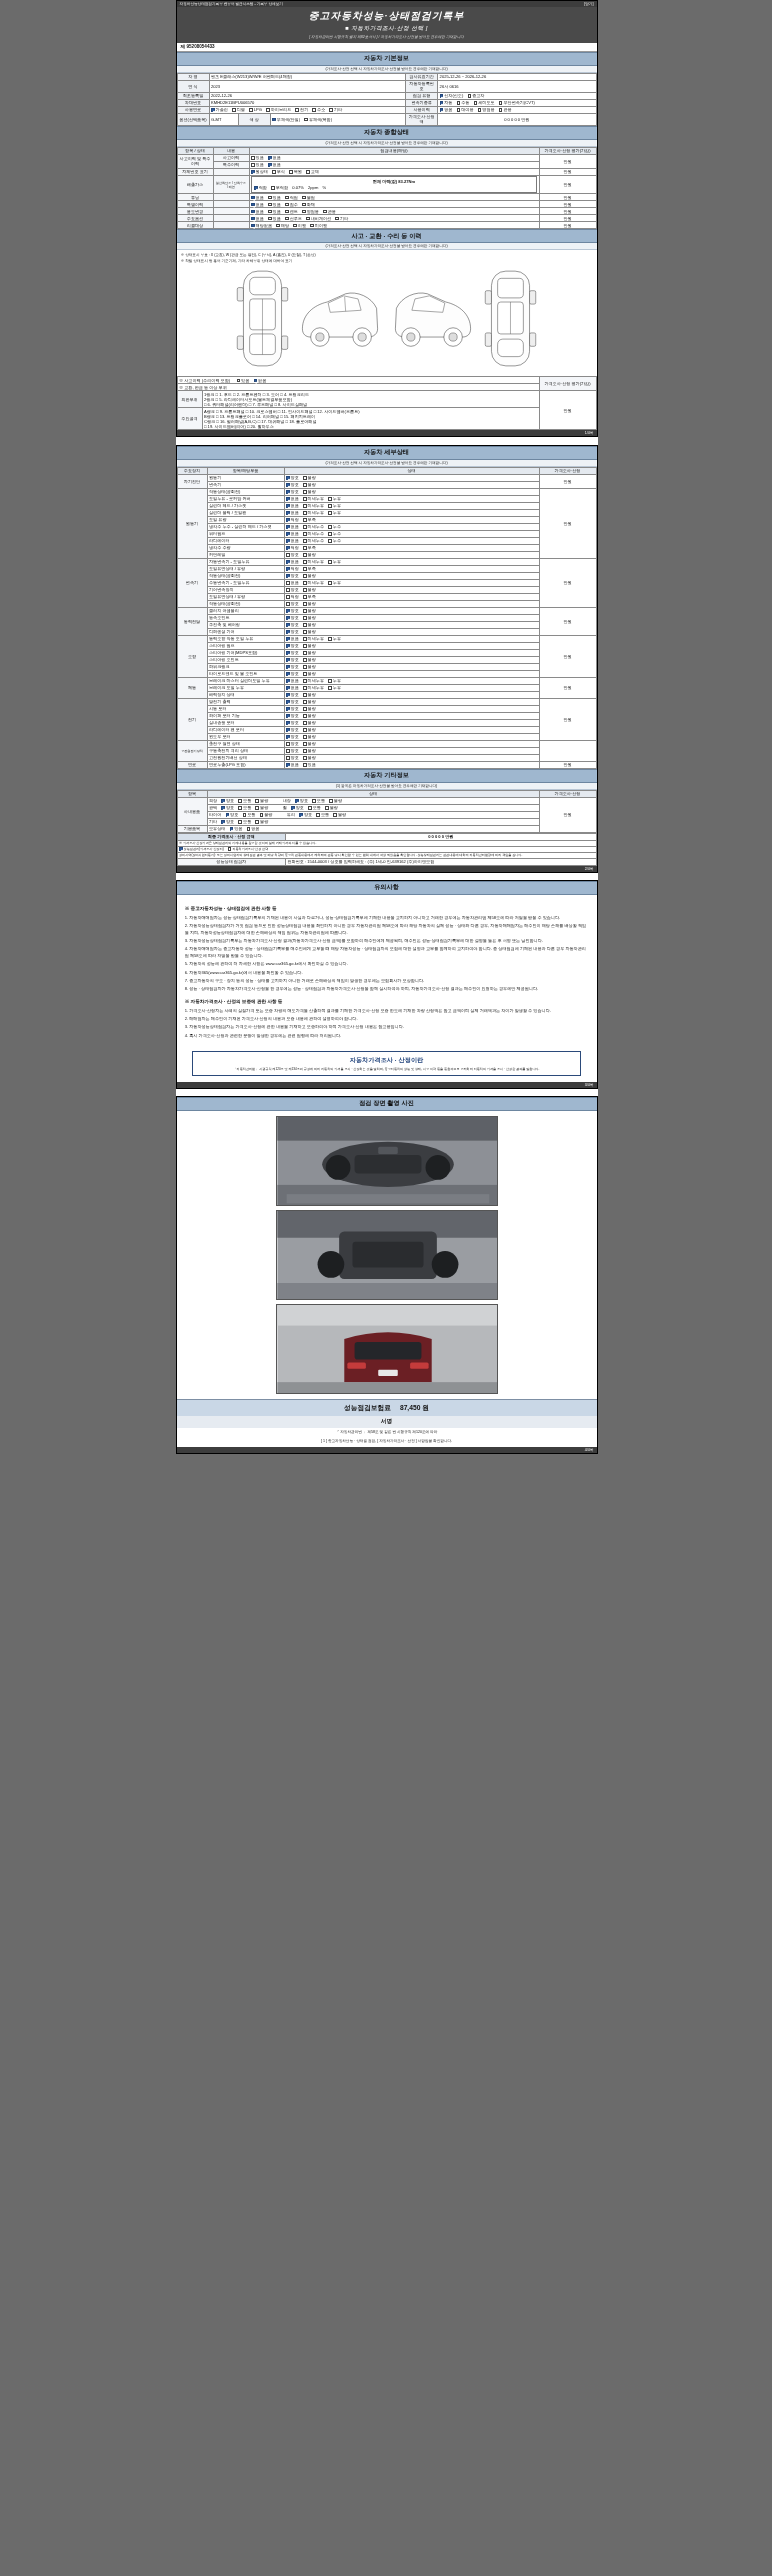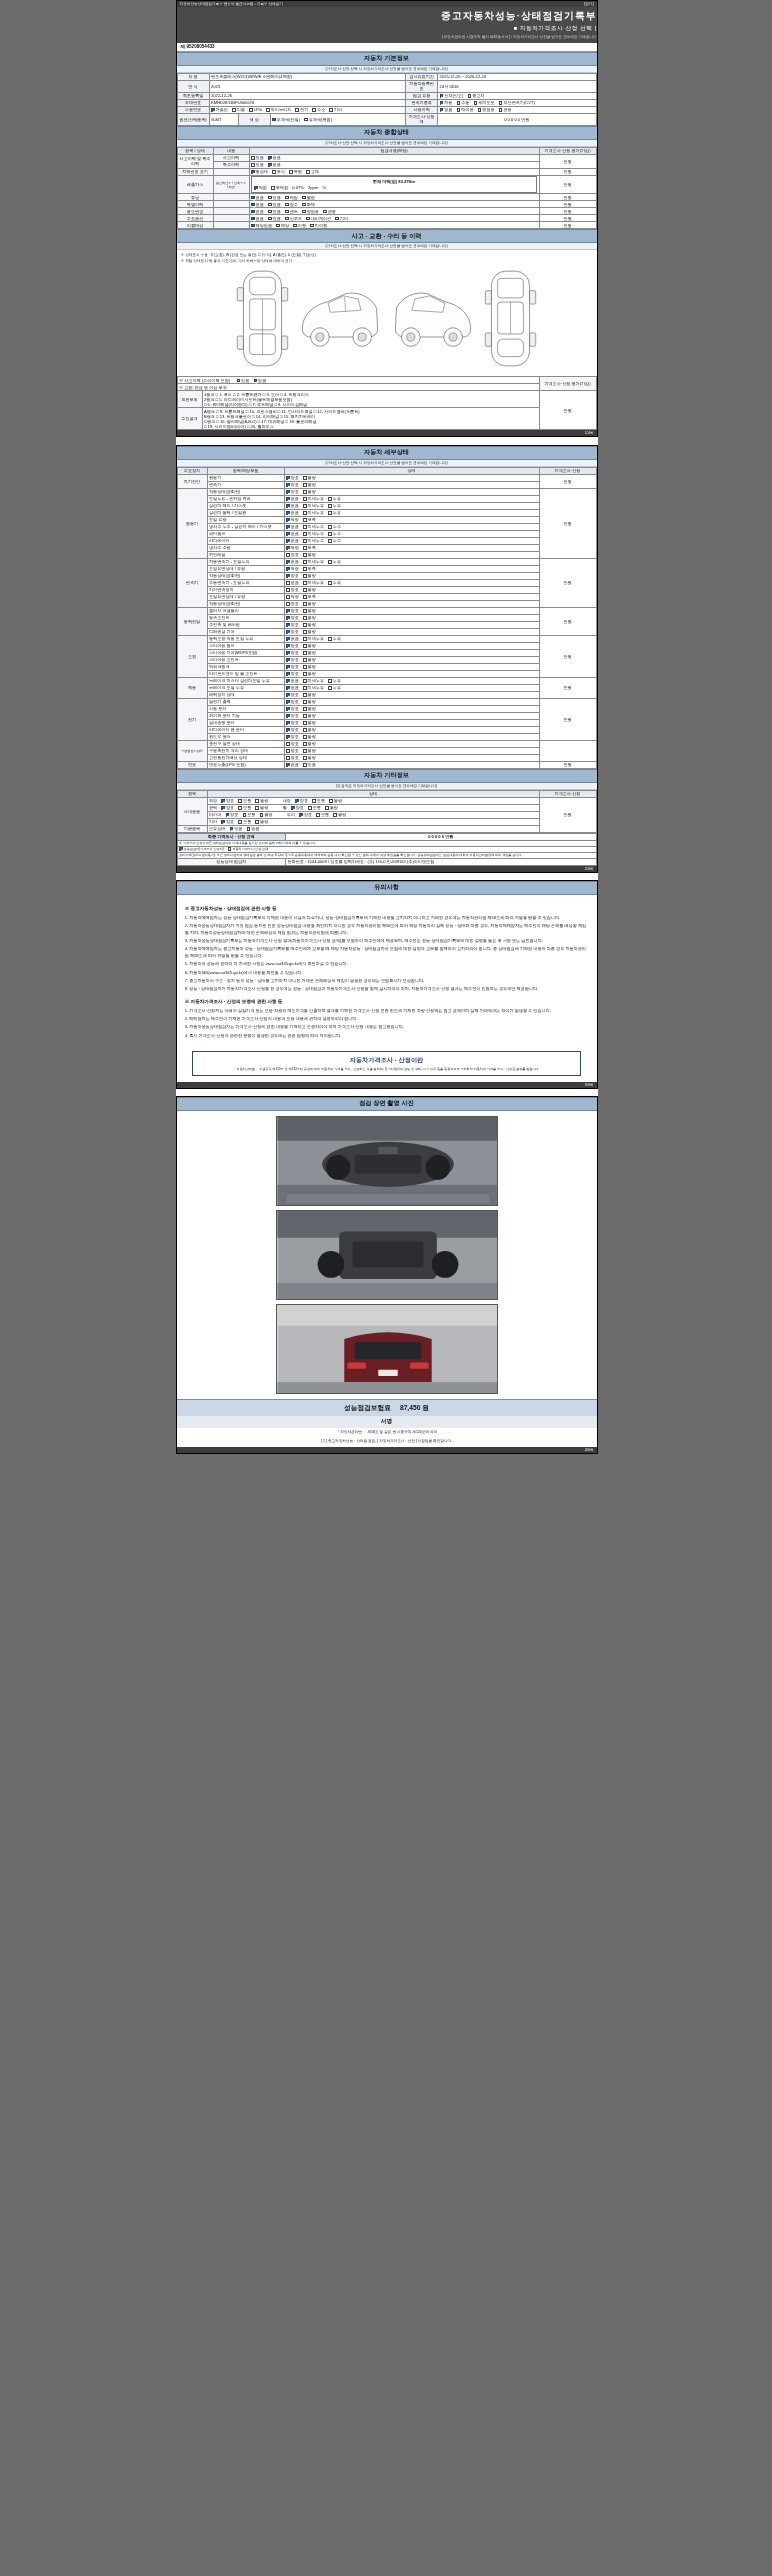--- a/index.html
+++ b/index.html
@@ -12,21 +12,21 @@
     font-size:5.7px; color:#111;
   }
   .page {
     width:422px; margin:0 auto; background:#fff;
   }
   .sheet { background:#fff; border:0.5px solid #000; margin:0 auto 7.2px; width:422px; }
   .topbar {
     background:#3d3d3d; color:#fff; font-size:3.6px; padding:1px 3.1px;
     display:flex; justify-content:space-between; align-items:center;
   }
-  .doc-title-wrap { text-align:right; background:#4a4a4a; color:#fff; padding:3.1px 0 4.1px; }
+  .doc-title-wrap { text-align:center; background:#4a4a4a; color:#fff; padding:3.1px 0 4.1px;font-style:italic; }
   .doc-title { font-size:9.8px; font-weight:bold; letter-spacing:1px; }
   .doc-sub { font-size:5.7px; margin-top:2.1px; letter-spacing:0.5px; }
   .doc-sub2 { font-size:3.6px; margin-top:1.5px; color:#ddd; }
   .docnum { font-size:4.6px; font-weight:bold; padding:1.5px 4.1px; border-bottom:0.5px solid #999; }
 
   .band {
     background:#9fb7cf; text-align:center; font-size:6.2px; font-weight:bold;
     padding:1.5px 0; border-top:0.5px solid #6d86a0; border-bottom:0.5px solid #6d86a0;
   }
   .bandnote { text-align:center; font-size:3.6px; padding:1px 0; background:#eef2f6; border-bottom:0.5px solid #b9c6d4;}

